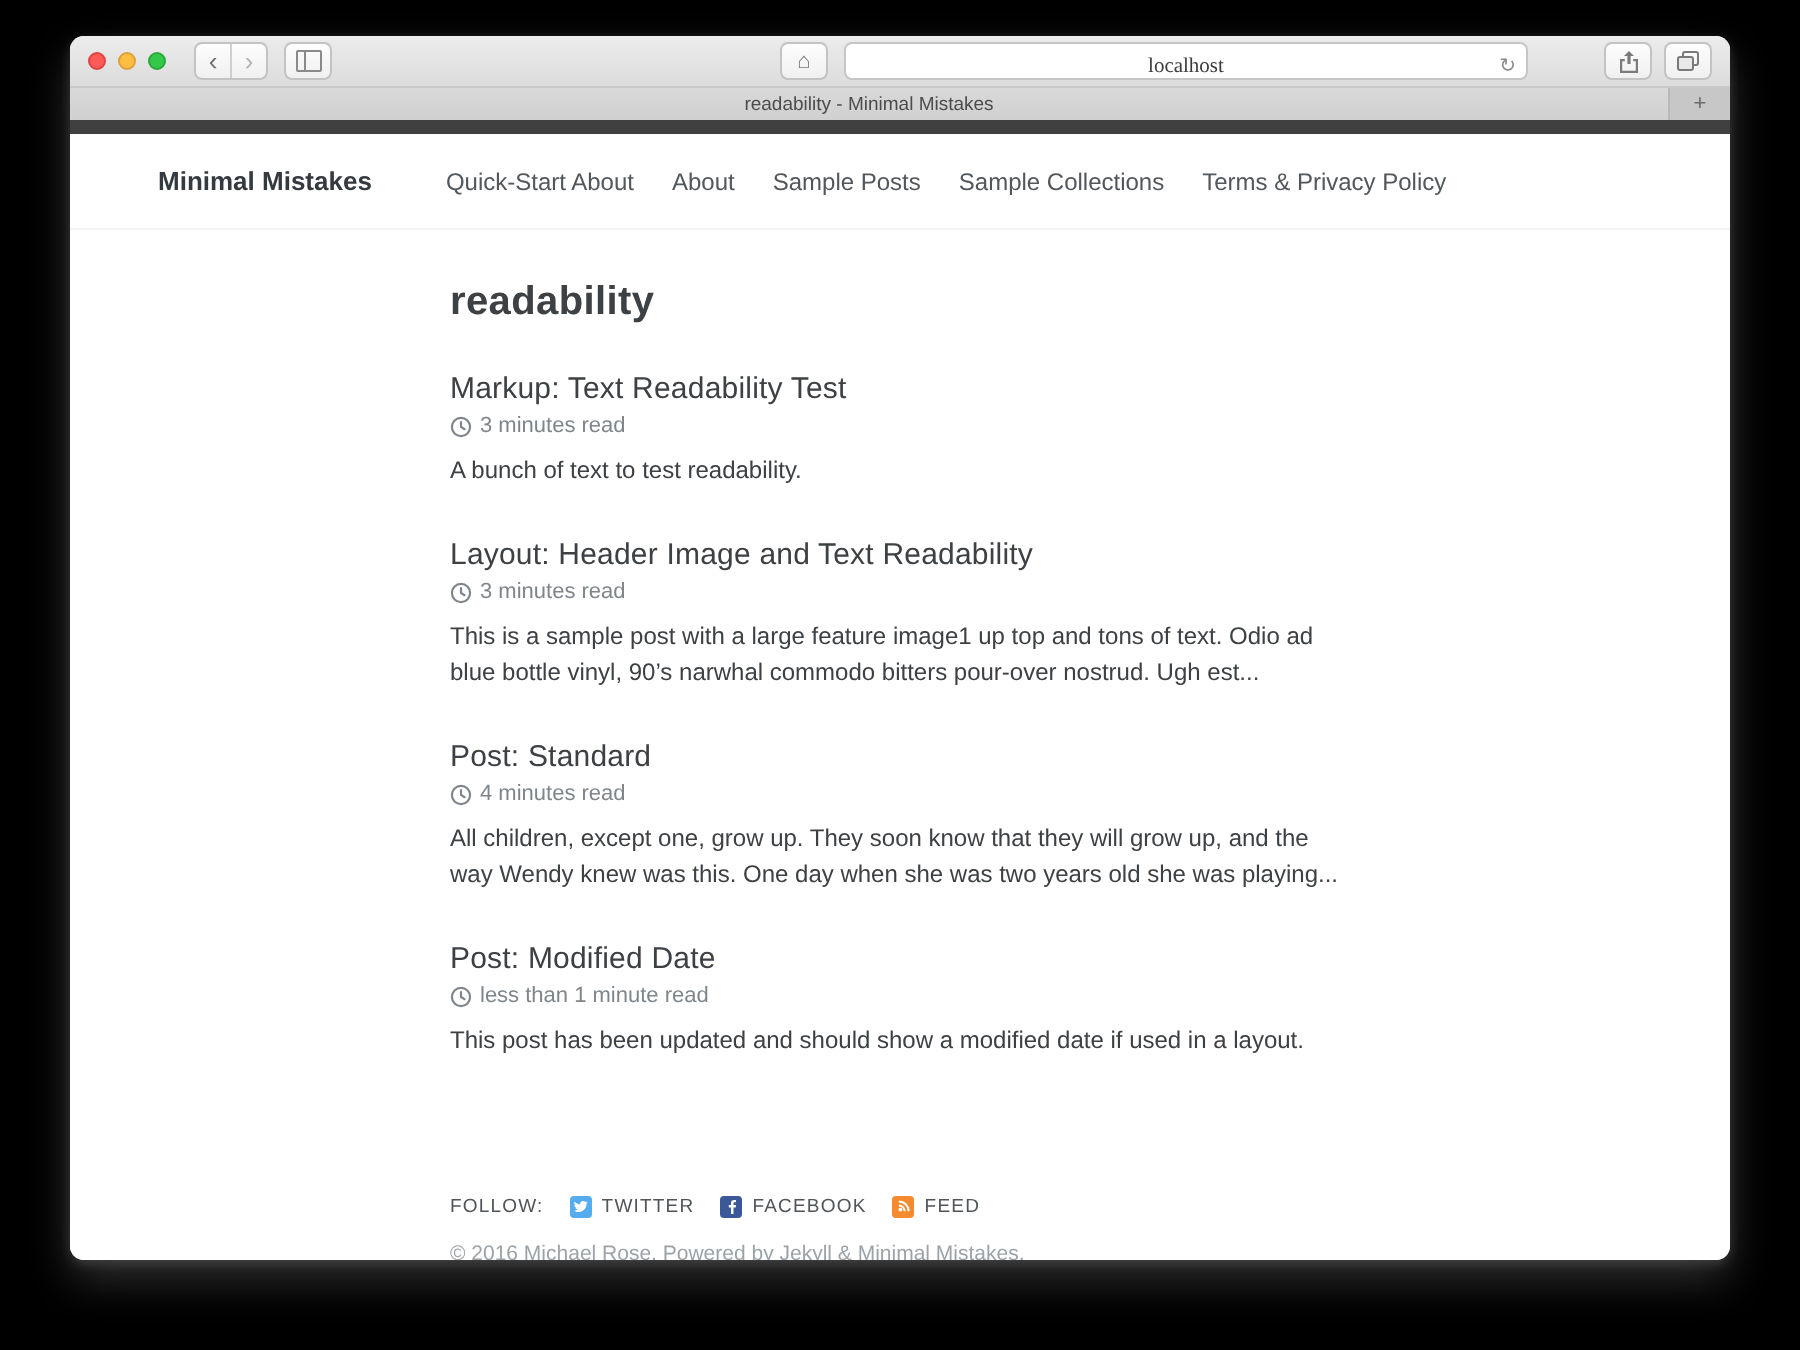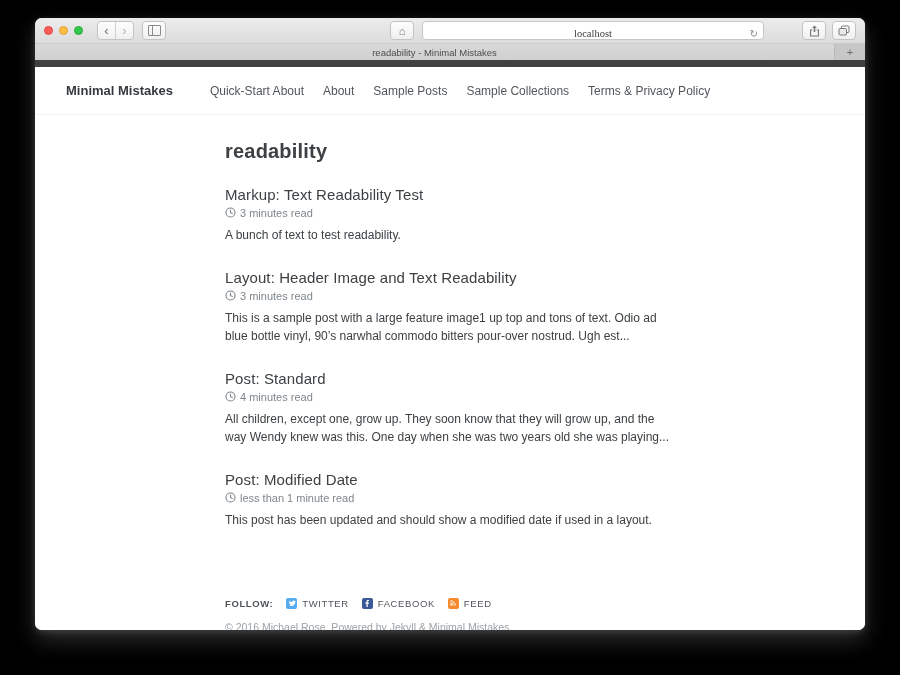--- a/index.html
+++ b/index.html
@@ -57,36 +57,36 @@
     flex:1;background:linear-gradient(#d9d9d9,#d0d0d0);display:flex;align-items:center;justify-content:center;
     font-size:9.5px;color:#4c4c4c;
   }
   .newtab{
     width:30px;border-left:1px solid #b9b9b9;background:#c7c7c7;color:#6b6b6b;
     display:flex;align-items:center;justify-content:center;font-size:11px;
   }
   
   .viewport{flex:1;background:#fff;overflow:hidden;}
   .masthead{
-    height:47px;display:flex;align-items:center;padding-left:31px;
+    height:47px;display:flex;align-items:center;padding-left:44px;
     border-bottom:1px solid #f2f3f3;background:#fff;
   }
   .site-title{font-size:13px;font-weight:bold;color:#343a40;margin-right:37px;}
   .nav-link{font-size:12px;color:#52575c;margin-right:19px;}
   .content{padding:25px 0 0 190px;width:450px;}
   .archive-title{font-size:20px;font-weight:bold;color:#3d4144;margin:0 0 23px;letter-spacing:.2px;}
   .post{margin-bottom:24px;}
   .post-title{font-size:15px;font-weight:normal;color:#3d4144;margin:0 0 4px;letter-spacing:.1px;}
-  .meta{display:flex;align-items:flex-start;gap:4px;font-size:11px;color:#7e868c;margin-bottom:7px;}
+  .meta{display:flex;align-items:flex-end;gap:4px;font-size:11px;color:#7e868c;margin-bottom:7px;}
   .meta svg{display:block;}
   .excerpt{font-size:12px;line-height:1.55;color:#3d4144;margin:0;}
   
   .site-footer{margin-top:68px;}
   .follow-row{display:flex;align-items:center;gap:13px;}
-  .follow-label{font-size:9.5px;font-weight:bold;letter-spacing:.6px;color:#50555a;}
+  .follow-label{font-size:9.5px;font-weight:normal;letter-spacing:.6px;color:#50555a;}
   .social-link{display:flex;align-items:center;gap:5px;}
   .social-label{font-size:9.5px;font-weight:normal;letter-spacing:.6px;color:#50555a;}
   .social-icon{width:11px;height:11px;border-radius:2px;display:flex;align-items:center;justify-content:center;}
   .social-icon svg{display:block;}
   .copyright{margin-top:12px;font-size:10.5px;color:#9ca3a8;}
 </style>
 </head>
 <body>
 
 <div class="window">

